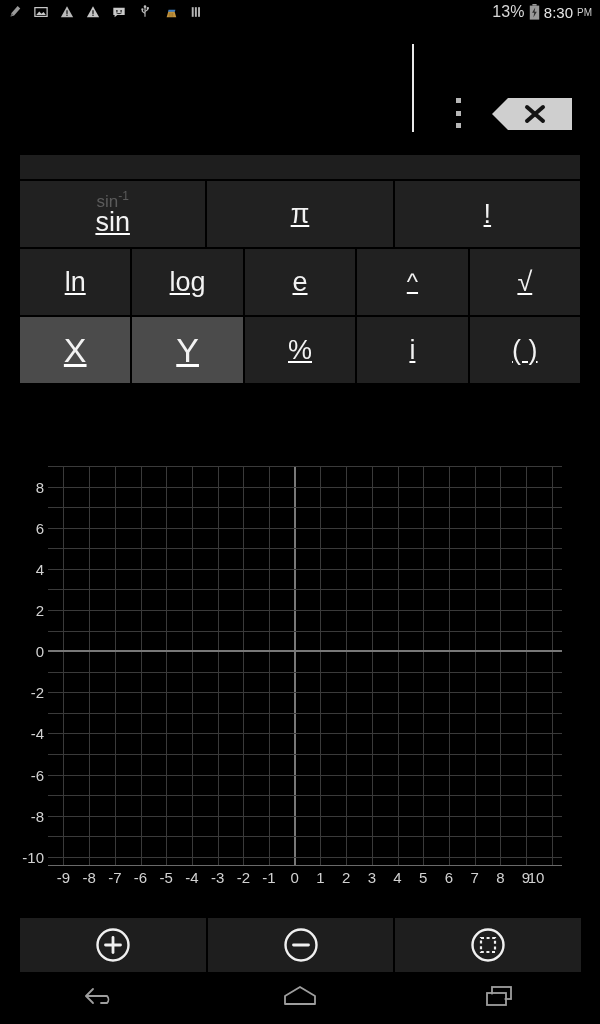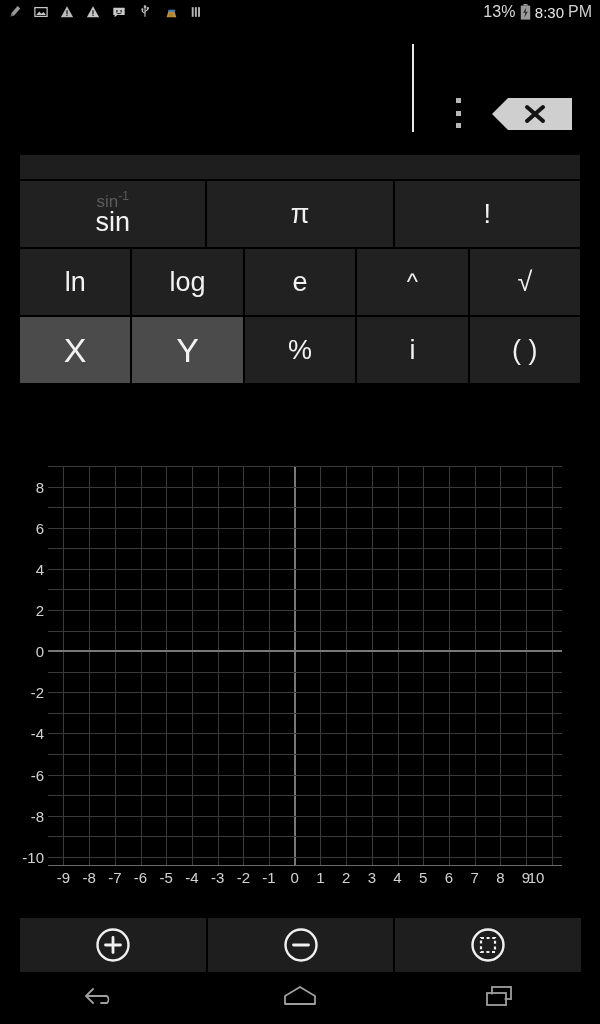--- a/index.html
+++ b/index.html
@@ -16,21 +16,21 @@
   }
   #status-icons{display:flex;align-items:center;gap:12px;padding-left:8px;}
   .sicon{width:14px;height:14px;display:block;}
   #status-right{
     position:absolute;right:8px;top:0;height:24px;
     display:flex;align-items:center;gap:4px;
     color:#d8d8d8;font-size:13px;
   }
   #batt-pct{font-size:16px;color:#d8d8d8;letter-spacing:.2px;}
   #clock-time{font-size:15px;color:#e6e6e6;}
-  #clock-ampm{font-size:16px;color:#cfcfcf;}
+  #clock-ampm{font-size:10px;color:#cfcfcf;}
 
   
   #display-area{
     position:absolute;left:0;top:24px;width:600px;height:128px;
     background:#000;
   }
   #expr-caret{
     position:absolute;left:412px;top:20px;width:2px;height:88px;
     background:#e9e9e9;
   }
@@ -49,21 +49,21 @@
   #keypad{
     position:absolute;left:20px;top:155px;width:560px;
   }
   #keypad-handle{
     width:560px;height:24px;background:#1e1e1e;margin-bottom:2px;
   }
   .key-row{display:flex;gap:2px;margin-bottom:2px;}
   .key{
     flex:1;height:66px;background:#212121;
     display:flex;align-items:center;justify-content:center;
-    position:relative;cursor:pointer;
+    position:relative;cursor:pointer;text-decoration:underline;
   }
   .key.highlight{background:#4b4b4b;}
   .key-label{font-size:27px;color:#f2f2f2;line-height:1;font-weight:300;}
   .key-label.big{font-size:34px;}
   .key-label.sym{font-size:24px;}
   .key-sup{
     position:absolute;top:9px;left:50%;transform:translateX(-50%);
     font-size:17px;color:#5b5b5b;line-height:1;white-space:nowrap;
     font-weight:300;
   }

